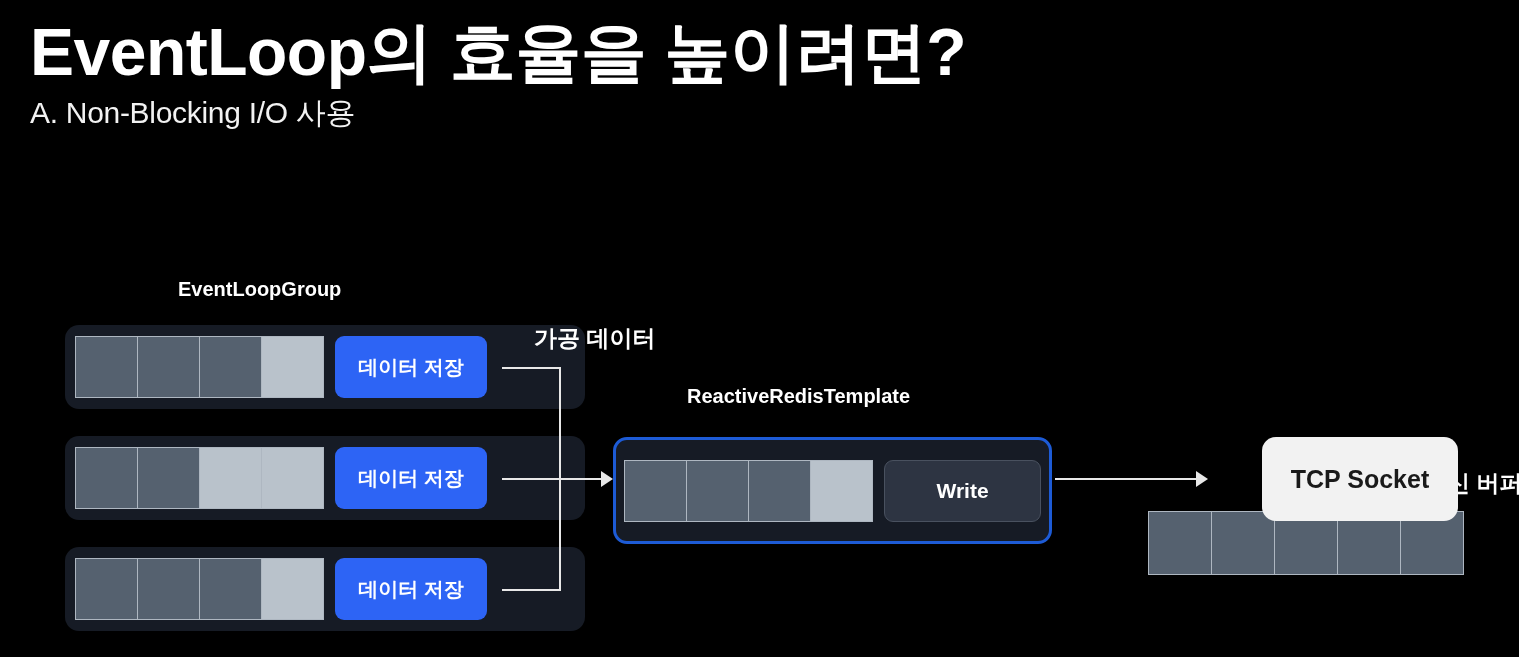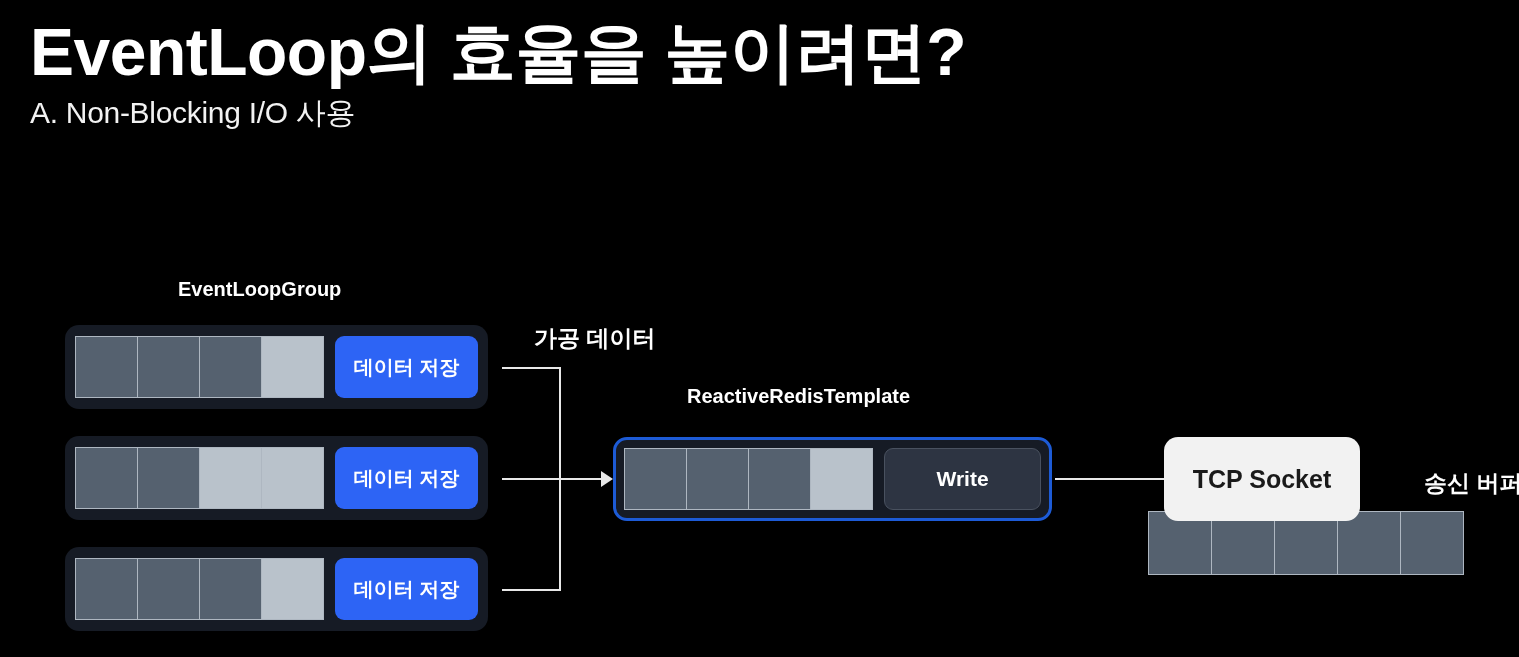--- a/index.html
+++ b/index.html
@@ -37,21 +37,21 @@
     position:absolute;
     font-size:23px; font-weight:700; color:#ffffff;
     white-space:nowrap;
   }
   .label-gagong { left:534px; top:323px; }
   .label-songsin { left:1424px; top:468px; }
 
   
   .eventloop-row{
     position:absolute;
-    left:65px; width:423px; height:84px;
+    left:65px; width:520px; height:84px;
     background:#161b25;
     border-radius:14px;
     display:flex; align-items:center;
     padding:0 10px;
     text-align:right;
   }
   .row-1 { top:325px; }
   .row-2 { top:436px; }
   .row-3 { top:547px; }
 
@@ -75,40 +75,40 @@
     background:#2d64f5;
     border-radius:9px;
     display:flex; align-items:center; justify-content:center;
     font-size:20px; font-weight:700; color:#ffffff;
     white-space:nowrap;
   }
 
   
   .rrt-box{
     position:absolute; left:613px; top:437px;
-    width:439px; height:84px;
+    width:439px; height:107px;
     background:#161b25;
     border:3px solid #1d5bd6;
     border-radius:14px;
     display:flex; align-items:center;
     padding:12px 8px;
   }
   .write-btn{
     margin-left:11px;
     width:158px; height:62px;
     background:#2d3442;
     border:1px solid #49515f;
     border-radius:9px;
     display:flex; align-items:center; justify-content:center;
     font-size:21px; font-weight:700; color:#ffffff;
   }
 
   
   .tcp-socket{
-    position:absolute; left:1164px; top:437px;
+    position:absolute; left:1262px; top:437px;
     width:196px; height:84px;
     background:#f2f2f2;
     border-radius:14px;
     display:flex; align-items:center; justify-content:center;
     font-size:25px; font-weight:700; color:#1a1a1a;
     z-index:5;
   }
   .send-buffer{
     position:absolute; left:1148px; top:511px;
     display:flex; height:64px; z-index:1;

